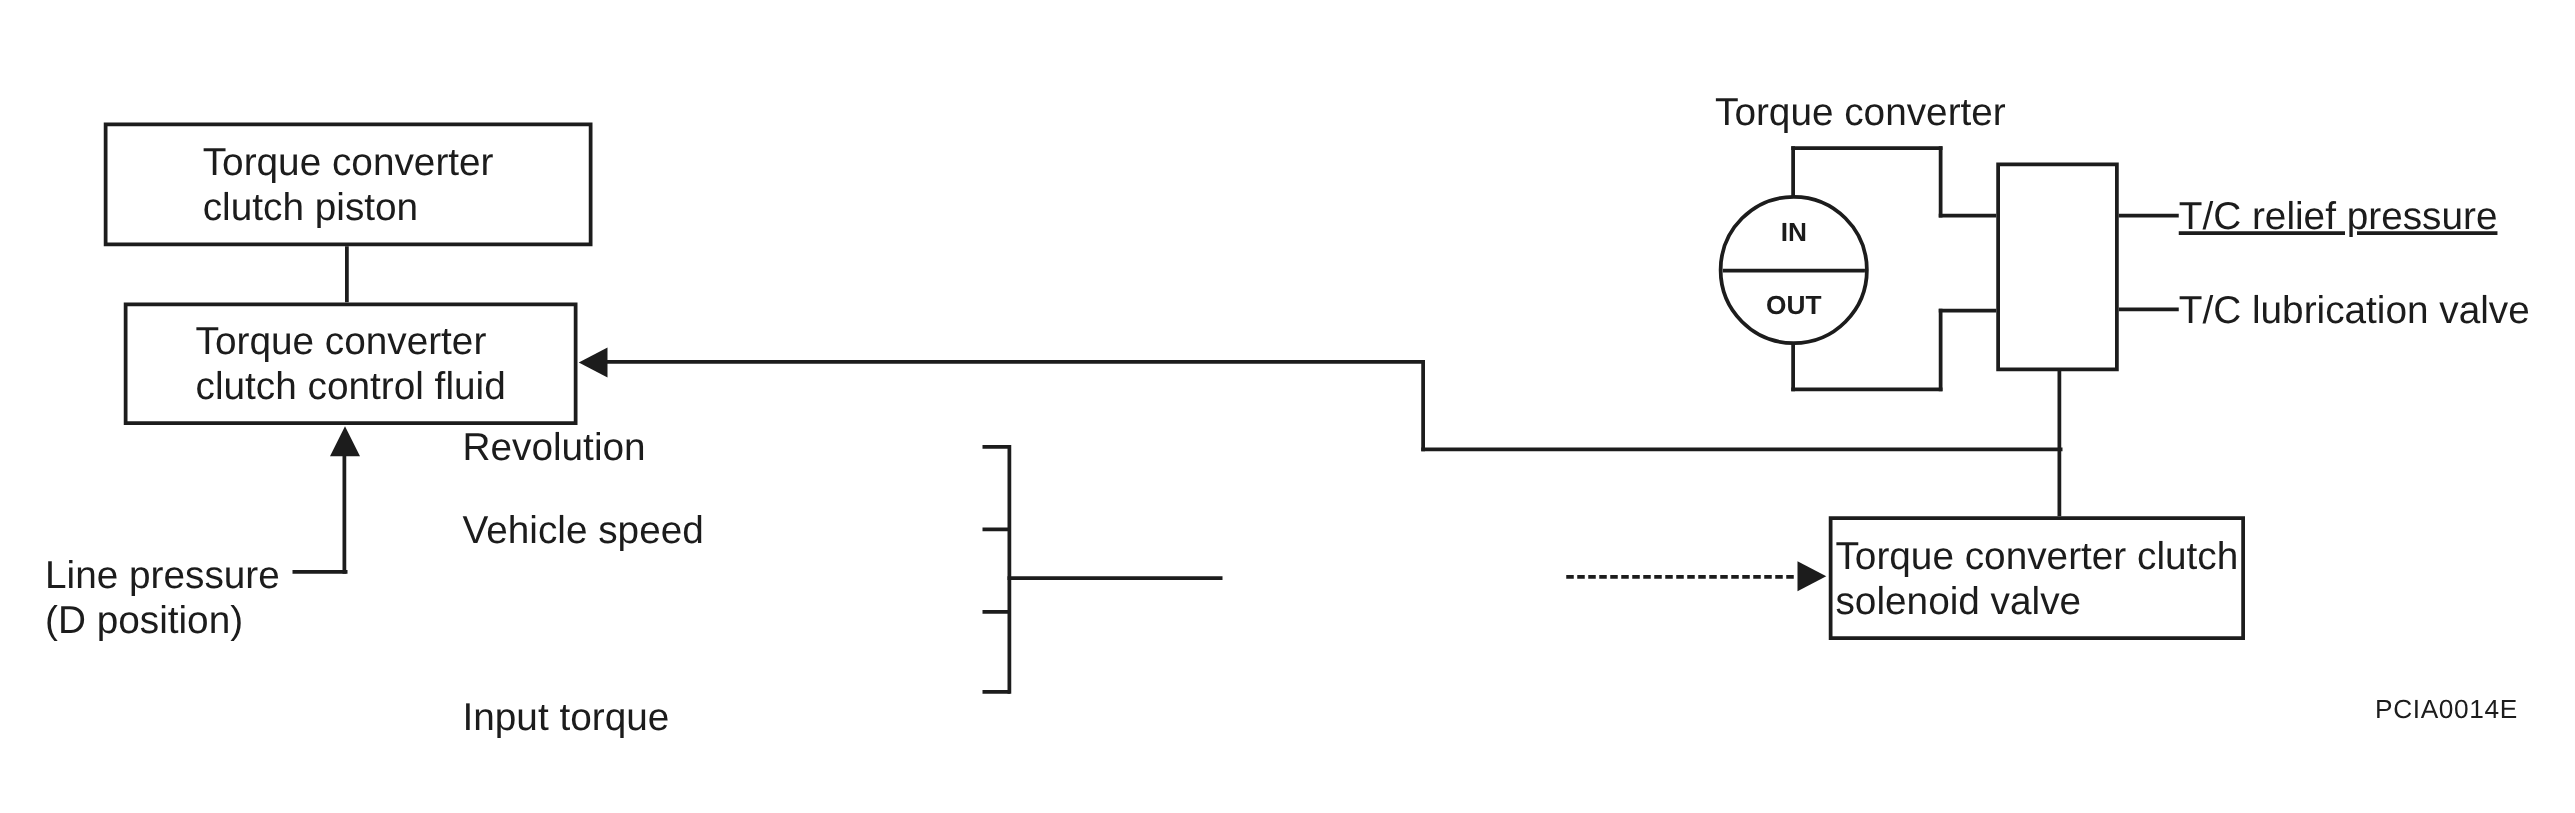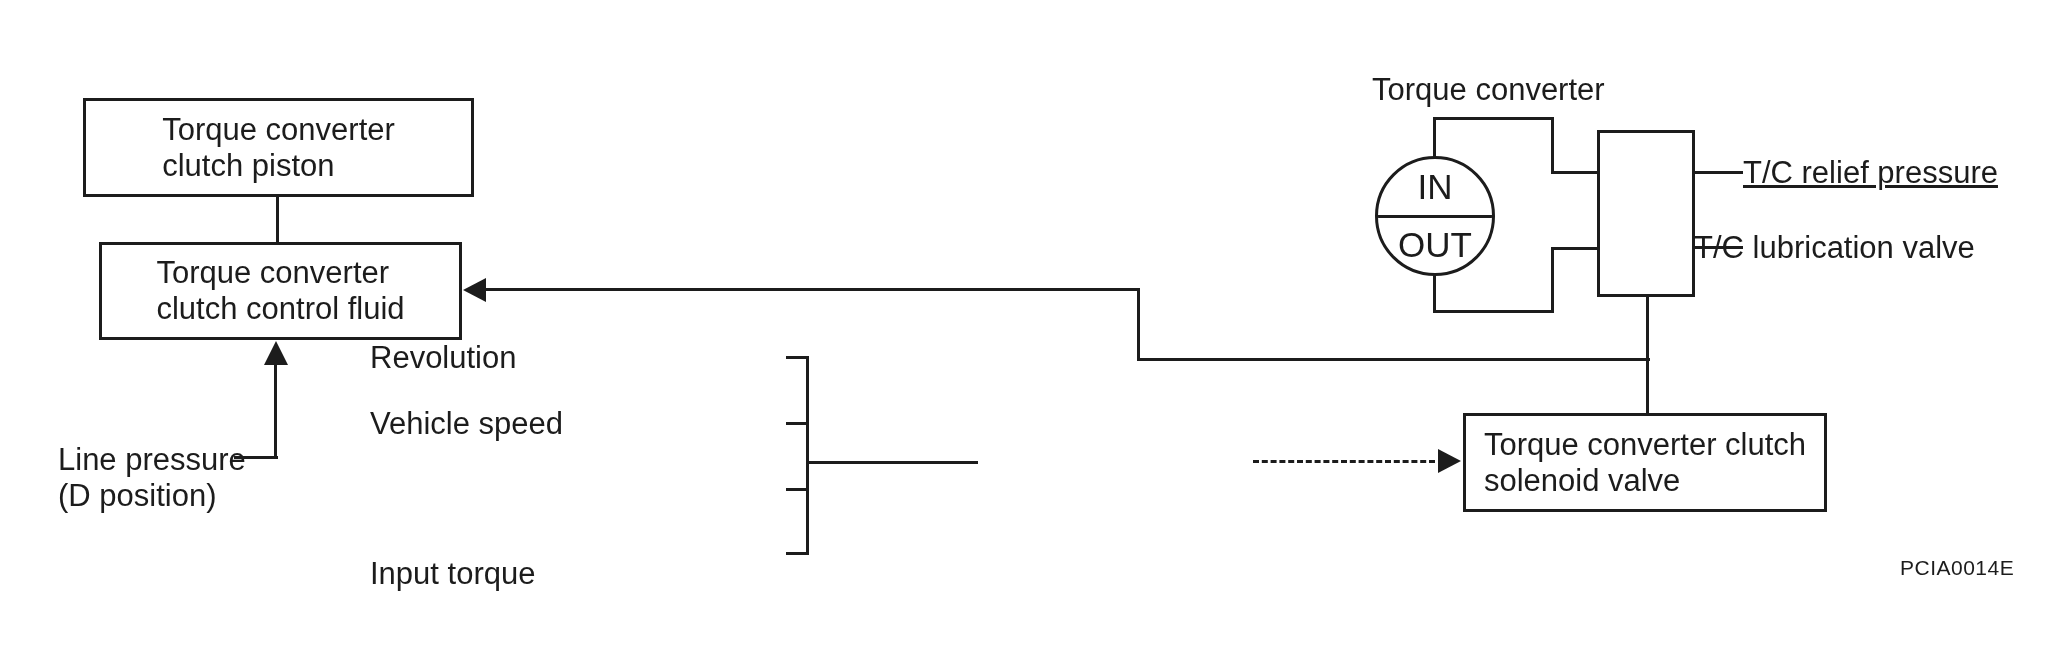--- a/index.html
+++ b/index.html
@@ -21,21 +21,21 @@
   .r { text-align:left; }
   .tri { position:absolute; width:0; height:0; }
   .tri.left  { border-top:12px solid transparent; border-bottom:12px solid transparent; border-right:23px solid var(--ink); }
   .tri.right { border-top:12px solid transparent; border-bottom:12px solid transparent; border-left:23px solid var(--ink); }
   .tri.up    { border-left:12px solid transparent; border-right:12px solid transparent; border-bottom:24px solid var(--ink); }
   .circle {
     position:absolute; left:1375px; top:156px; width:120px; height:120px;
     box-sizing:border-box; border:3px solid var(--ink); border-radius:50%;
     display:flex; flex-direction:column; background:var(--paper); overflow:hidden;
   }
-  .circle .half { flex:1; display:flex; align-items:center; justify-content:center; font-size:35px; }
+  .circle .half { flex:1; display:flex; align-items:center; justify-content:center; font-size:21px;font-weight:bold; }
   .circle .divider { height:3px; background:var(--ink); width:100%; }
   .figcode { position:absolute; font-size:21px; letter-spacing:0.5px; }
 </style>
 </head>
 <body>
 
 <div id="canvas">
 
   <div class="box" style="left:83px; top:98px; width:391px; height:99px;">
     <div class="bl">
@@ -46,21 +46,21 @@
 
   <div class="vline" style="left:276px; top:197px; width:3px; height:45px;"></div>
 
   <div class="box" style="left:99px; top:242px; width:363px; height:98px;">
     <div class="bl">
       <span>Torque converter</span>
       <span>clutch control fluid</span>
     </div>
   </div>
 
-  <div class="lbl" style="left:36px; top:442px;margin-left:22px;">
+  <div class="lbl" style="left:36px; top:442px;">
     <span>Line pressure</span>
     <span>(D position)</span>
   </div>
   <div class="hline" style="left:234px; top:456px; width:44px; height:3px;"></div>
   <div class="vline" style="left:274px; top:346px; width:3px; height:113px;"></div>
   <div class="tri up" style="left:264px; top:341px;"></div>
 
   <div class="tri left" style="left:463px; top:278px;"></div>
   <div class="hline" style="left:484px; top:288px; width:656px; height:3px;"></div>
   <div class="vline" style="left:1137px; top:288px; width:3px; height:73px;"></div>
@@ -74,21 +74,21 @@
   <div class="hline" style="left:786px; top:422px; width:22px; height:3px;"></div>
   <div class="hline" style="left:786px; top:488px; width:22px; height:3px;"></div>
   <div class="hline" style="left:786px; top:552px; width:22px; height:3px;"></div>
   <div class="vline" style="left:806px; top:356px; width:3px; height:199px;"></div>
   <div class="hline" style="left:806px; top:461px; width:172px; height:3px;"></div>
 
 
   <div class="dashline" style="left:1253px; top:460px; width:182px;"></div>
   <div class="tri right" style="left:1438px; top:449px;"></div>
 
-  <div class="box" style="left:1463px; top:413px; width:364px; height:99px;">
+  <div class="box" style="left:1463px; top:413px; width:333px; height:99px;">
     <div class="bl">
       <span>Torque converter clutch</span>
       <span>solenoid valve</span>
     </div>
   </div>
 
   <div class="lbl" style="left:1372px; top:72px;">Torque converter</div>
 
   <div class="circle">
     <div class="half">IN</div>
@@ -106,17 +106,17 @@
   <div class="vline" style="left:1551px; top:247px; width:3px; height:66px;"></div>
   <div class="hline" style="left:1551px; top:247px; width:49px; height:3px;"></div>
 
   <div class="box" style="left:1597px; top:130px; width:98px; height:167px;"></div>
 
   <div class="vline" style="left:1646px; top:295px; width:3px; height:118px;"></div>
 
   <div class="hline" style="left:1695px; top:171px; width:48px; height:3px;"></div>
   <div class="hline" style="left:1695px; top:246px; width:48px; height:3px;"></div>
   <div class="lbl" style="left:1743px; top:155px;text-decoration:underline;">T/C relief pressure</div>
-  <div class="lbl" style="left:1694px; top:230px;">T/C lubrication valve</div>
+  <div class="lbl" style="left:1743px; top:230px;">T/C lubrication valve</div>
 
   <div class="figcode" style="left:1900px; top:556px;">PCIA0014E</div>
 
 </div>
 
 </body></html>

